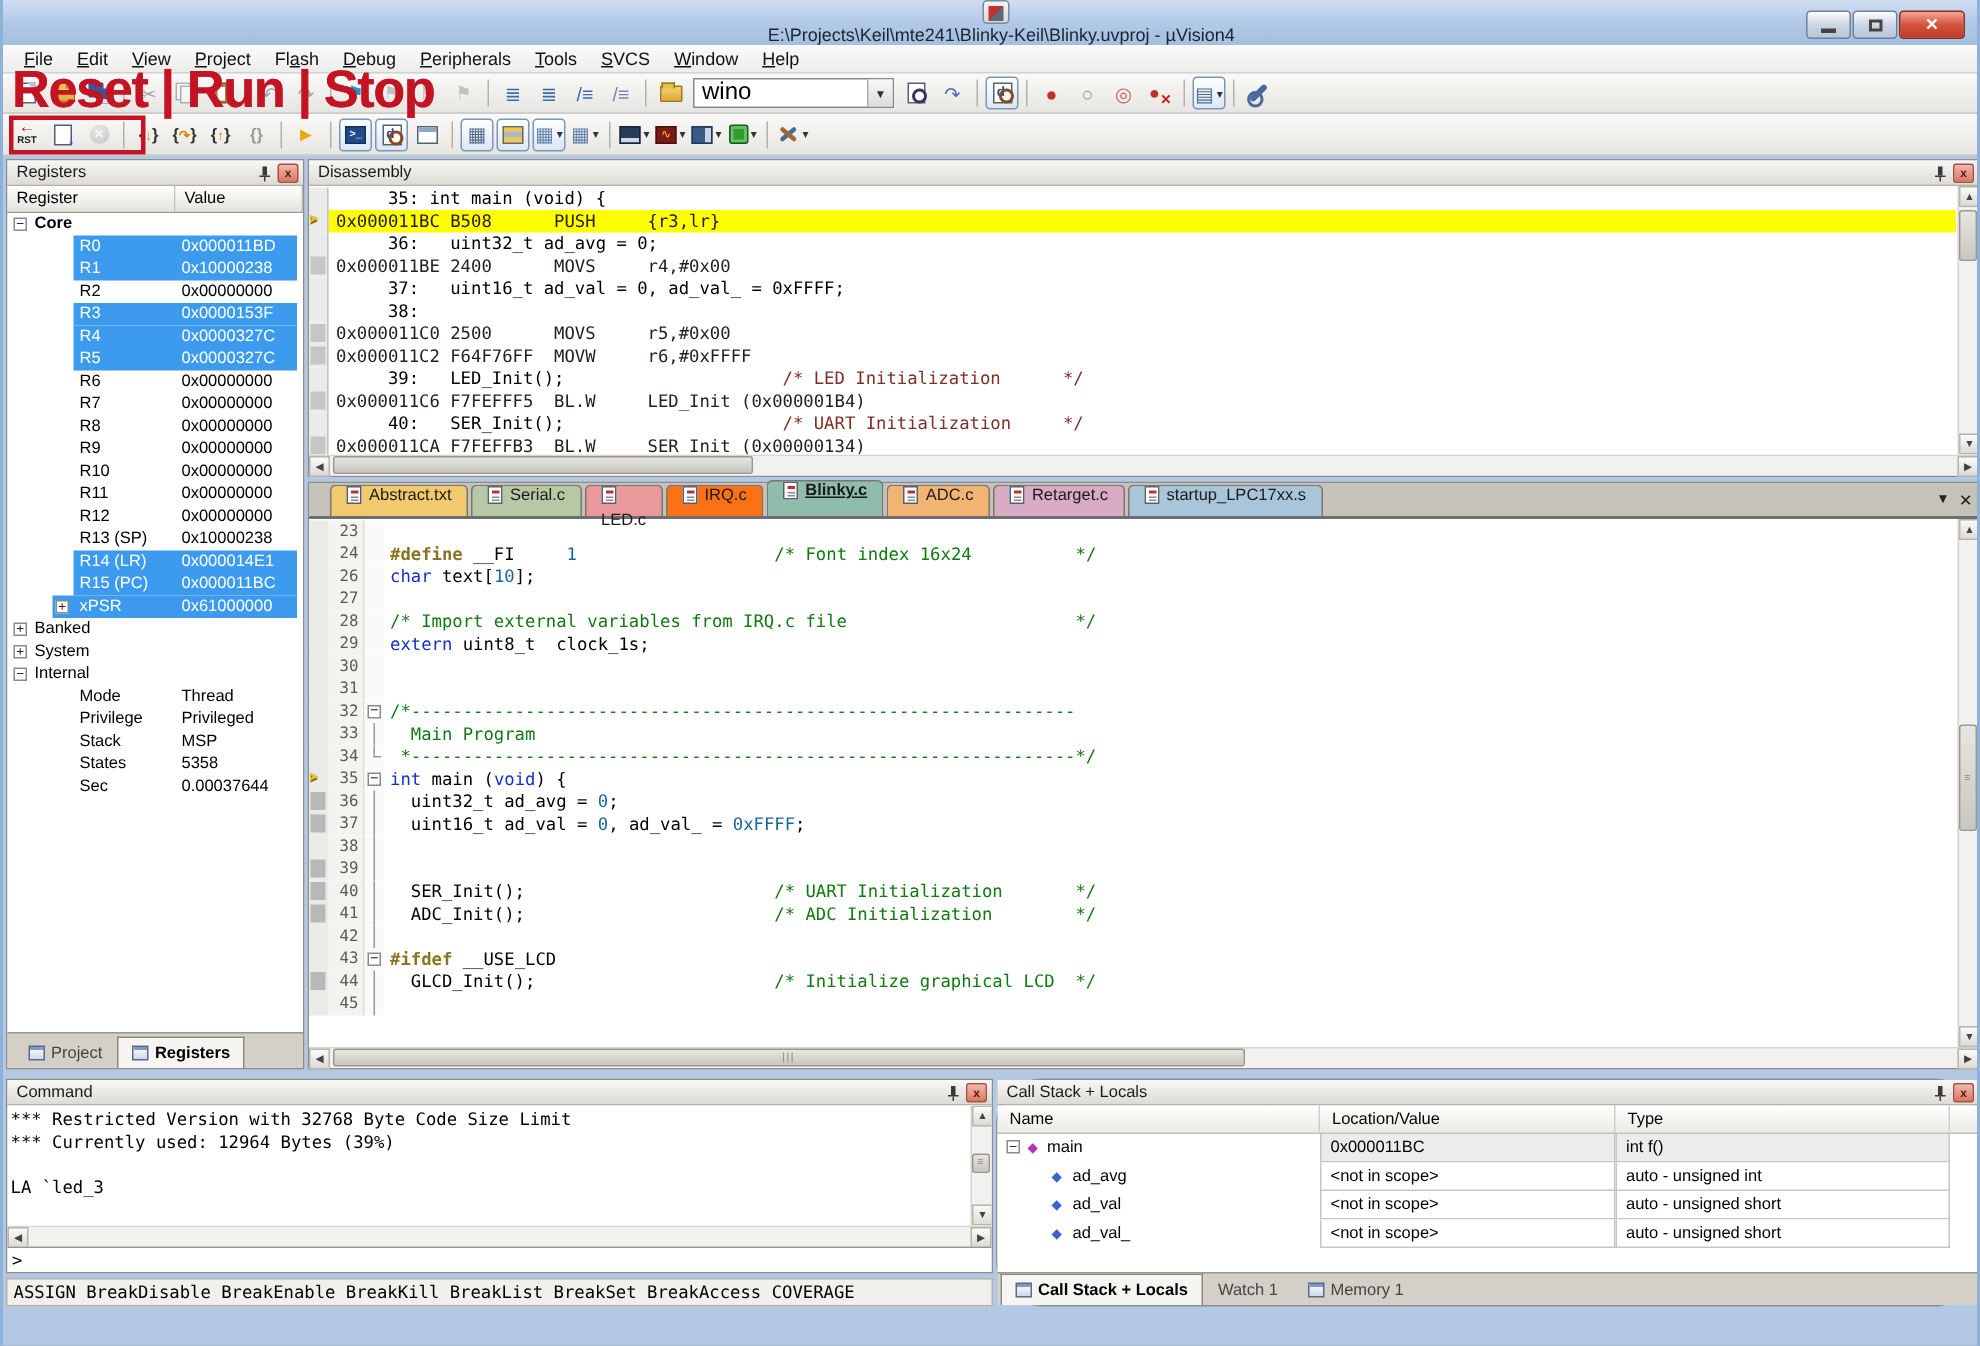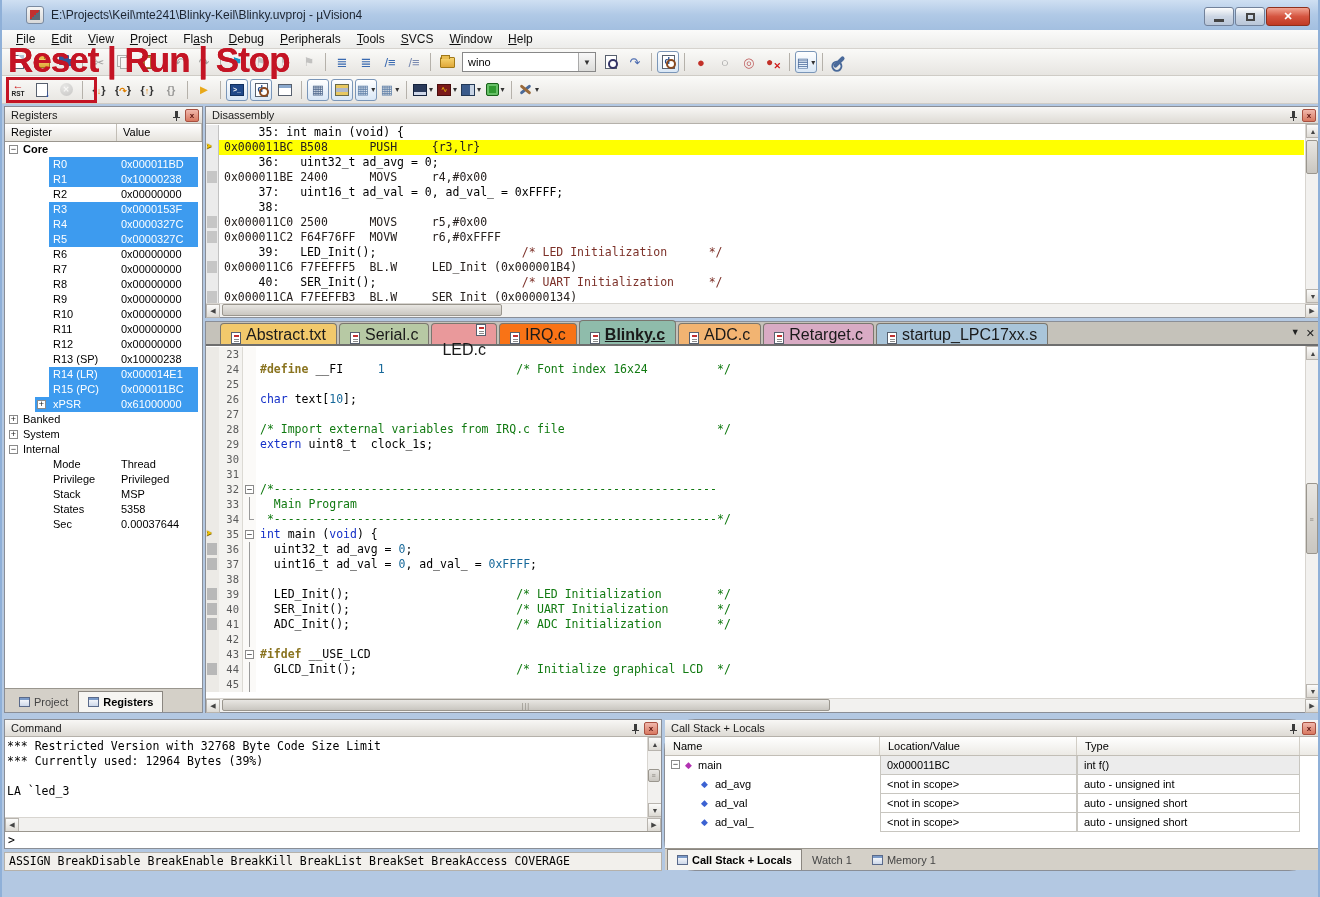--- a/index.html
+++ b/index.html
@@ -2,21 +2,21 @@
 <html><head>
 <meta charset="utf-8">
 <style>
   * { margin:0; padding:0; box-sizing:border-box; }
   body { background:#6b7c93; font-family:"Liberation Sans", sans-serif; }
   #app { position:relative; width:1320px; height:897px; background:#b3c8e2; overflow:hidden;
          border-left:2px solid #8fb0d8; border-right:2px solid #8fb0d8; }
 
   
   #titlebar { position:absolute; left:0; top:0; width:100%; height:30px;
-    background:linear-gradient(#cfdff2, #b0c9e6 50%, #a3bfe0); display:flex; align-items:center; padding-left:24px; }
+    background:linear-gradient(#cfdff2, #b0c9e6 50%, #a3bfe0); display:flex; align-items:center; padding-left:8px;flex-direction:column; }
   #appicon { width:18px; height:18px; border:1px solid #7a8aa0; border-radius:3px;
     background:linear-gradient(#f5f5f5,#d8d8d8); position:relative; }
   #appicon::before { content:""; position:absolute; left:3px; top:3px; width:10px; height:10px;
     background:linear-gradient(135deg,#c23030 50%,#5a6a7a 50%); }
   #title-text { margin-left:7px; font-size:12px; color:#1c2430; }
   #wincontrols { position:absolute; right:8px; top:7px; display:flex; gap:1px; }
   .wbtn { width:30px; height:19px; border:1px solid #71819a; border-radius:3px;
     background:linear-gradient(#fdfdfd,#ccd6e4 50%,#b9c6d8); display:flex; align-items:center; justify-content:center;
     font-size:9px; color:#333; }
   .wbtn.close { width:44px; background:linear-gradient(#f2a492,#d55540 50%,#c03a24); color:#fff;
@@ -78,21 +78,21 @@
   .k-stackwin { width:14px; height:12px; background:linear-gradient(#e8c860 33%, #b0b8c8 33%, #b0b8c8 66%, #e8c860 66%); border:1px solid #6a6a4a; }
   .k-serwin { width:14px; height:12px; background:#2a3a5a; border:1px solid #16233c; box-shadow:inset 0 -3px 0 #d0d8e8; }
   .k-anawin { width:14px; height:12px; background:#7a1a1a; border:1px solid #4a0e0e; color:#ffd000; font-size:8px; line-height:10px; text-align:center; }
   .k-tracewin { width:14px; height:12px; background:#3a5a8a; border:1px solid #223855; box-shadow:inset -4px 0 0 #c8d4e4; }
   .k-sysview { width:13px; height:13px; background:#2f9a2f; border:1px solid #196019; border-radius:2px; box-shadow:inset 0 0 0 2px #67c067; }
   .k-toolbox { position:relative; width:15px; height:13px; }
   .k-toolbox::before { content:""; position:absolute; left:1px; top:5px; width:13px; height:3px; background:#4a6a9a; border-radius:2px; transform:rotate(-40deg); }
   .k-toolbox::after { content:""; position:absolute; left:1px; top:5px; width:13px; height:3px; background:#9a6a3a; border-radius:2px; transform:rotate(40deg); }
   .k-flag { font-size:12px; }
   .tb-combo { display:flex; width:134px; height:20px; border:1px solid #888; background:#fff; margin:0 3px; align-items:center; }
-  .tb-combo .val { flex:1; font-size:11px; padding-left:5px; color:#000; }
+  .tb-combo .val { flex:1; font-size:16px; padding-left:5px; color:#000; }
   .tb-combo .arr { width:17px; height:18px; background:linear-gradient(#f8f8f8,#dcdcda); border-left:1px solid #aaa; font-size:8px; display:flex; align-items:center; justify-content:center; color:#333; }
 
   
   #annot-text { position:absolute; left:6px; top:40px; font-size:35px; font-weight:bold; letter-spacing:-1px;
     white-space:nowrap; z-index:50; text-shadow:0 0 0; }
   #annot-rect { position:absolute; left:4px; top:77px; width:91px; height:26px; border:3px solid #c41424; z-index:50; }
 
   
   .panel { position:absolute; background:#fff; border:1px solid #8a8e96; }
   .phead { height:17px; background:linear-gradient(#f8f7f5,#dedbd5); border-bottom:1px solid #b5b1aa;
@@ -147,21 +147,21 @@
   .dis-gut .blk { position:absolute; left:1px; top:1px; width:10px; height:12px; background:#c6c6c6; }
   .dis-gut .arr, .ed-mark .arr { position:absolute; left:0; top:0px; color:#f0c400; font-size:11px;
     text-shadow:0 0 1px #7a5f00, 0 1px 0 #7a5f00; line-height:14px; }
   .dis-txt { padding-left:5px; }
   .dis-line.hl .dis-txt { background:#ffff00; flex:1; }
 
   
   #editor { position:absolute; left:203px; top:321px; width:1115px; height:392px; background:#fff; border:1px solid #8a8e96;
     display:flex; flex-direction:column; }
   #ed-tabbar { height:24px; background:#c5c2ba; display:flex; align-items:flex-end; padding-left:14px; border-bottom:2px solid #6e6e6e; position:relative; }
-  .ed-tab { display:flex; align-items:flex-end; gap:5px; height:21px; padding:0 10px; font-size:16px; color:#1a1a1a;
+  .ed-tab { display:flex; align-items:flex-start; gap:5px; height:21px; padding:0 10px; font-size:11px; color:#1a1a1a;
     border:1px solid #7a776f; border-bottom:none; border-radius:4px 4px 0 0; margin-right:2px; position:relative; }
   .ed-tab.active { height:24px; font-weight:bold; }
   .ed-tab.active .lbl { text-decoration:underline; }
   .pg { width:10px; height:12px; background:#fff; border:1px solid #57606e; position:relative; flex:none; }
   .pg::before { content:""; position:absolute; left:2px; top:2px; width:5px; height:2px; background:#c03030; }
   .pg::after { content:""; position:absolute; left:2px; top:6px; width:5px; height:1px; background:#8a8a8a; box-shadow:0 2px 0 #8a8a8a; }
   #ed-tabctl { position:absolute; right:4px; top:5px; display:flex; gap:6px; font-size:9px; color:#222; }
   #ed-wrap { flex:1; position:relative; overflow:hidden; }
   #ed-body { position:absolute; left:0; top:1px; right:15px; font-family:"DejaVu Sans Mono", monospace; font-size:11.5px; }
   .ed-line { display:flex; height:15px; white-space:pre; }
@@ -638,35 +638,34 @@
         </span>
         <span id="ed-tabctl">
         <span>▼</span>
         <span style="font-size:11px;">✕</span>
       </span>
     </div>
     <div id="ed-wrap">
       <div id="ed-body">
           <div class="ed-line"><span class="ed-mark"></span><span class="ed-num">23</span><span class="ed-fold"></span><span class="ed-code"></span></div>
           <div class="ed-line"><span class="ed-mark"></span><span class="ed-num">24</span><span class="ed-fold"></span><span class="ed-code"><span class="sg-d">#define</span><span class="sg-p"> __FI     </span><span class="sg-n">1</span><span class="sg-p">                   </span><span class="sg-c">/* Font index 16x24          */</span></span></div>
-          <div class="ed-line"><span class="ed-mark"></span><span class="ed-num">25</span><span class="ed-fold"></span><span class="ed-code"></span></div>
           <div class="ed-line"><span class="ed-mark"></span><span class="ed-num">26</span><span class="ed-fold"></span><span class="ed-code"><span class="sg-k">char</span><span class="sg-p"> text[</span><span class="sg-n">10</span><span class="sg-p">];</span></span></div>
           <div class="ed-line"><span class="ed-mark"></span><span class="ed-num">27</span><span class="ed-fold"></span><span class="ed-code"></span></div>
           <div class="ed-line"><span class="ed-mark"></span><span class="ed-num">28</span><span class="ed-fold"></span><span class="ed-code"><span class="sg-c">/* Import external variables from IRQ.c file                      */</span></span></div>
           <div class="ed-line"><span class="ed-mark"></span><span class="ed-num">29</span><span class="ed-fold"></span><span class="ed-code"><span class="sg-k">extern</span><span class="sg-p"> uint8_t  clock_1s;</span></span></div>
           <div class="ed-line"><span class="ed-mark"></span><span class="ed-num">30</span><span class="ed-fold"></span><span class="ed-code"></span></div>
           <div class="ed-line"><span class="ed-mark"></span><span class="ed-num">31</span><span class="ed-fold"></span><span class="ed-code"></span></div>
           <div class="ed-line"><span class="ed-mark"></span><span class="ed-num">32</span><span class="ed-fold"><i class="fm">−</i></span><span class="ed-code"><span class="sg-c">/*----------------------------------------------------------------</span></span></div>
           <div class="ed-line"><span class="ed-mark"></span><span class="ed-num">33</span><span class="ed-fold"><i class="fb"></i></span><span class="ed-code"><span class="sg-c">  Main Program</span></span></div>
           <div class="ed-line"><span class="ed-mark"></span><span class="ed-num">34</span><span class="ed-fold"><i class="fe"></i></span><span class="ed-code"><span class="sg-c"> *----------------------------------------------------------------*/</span></span></div>
           <div class="ed-line"><span class="ed-mark"><span class="arr">➤</span></span><span class="ed-num">35</span><span class="ed-fold"><i class="fm">−</i></span><span class="ed-code"><span class="sg-k">int</span><span class="sg-p"> main (</span><span class="sg-k">void</span><span class="sg-p">) {</span></span></div>
           <div class="ed-line"><span class="ed-mark"><span class="blk"></span></span><span class="ed-num">36</span><span class="ed-fold"><i class="fb"></i></span><span class="ed-code"><span class="sg-p">  uint32_t ad_avg = </span><span class="sg-n">0</span><span class="sg-p">;</span></span></div>
           <div class="ed-line"><span class="ed-mark"><span class="blk"></span></span><span class="ed-num">37</span><span class="ed-fold"><i class="fb"></i></span><span class="ed-code"><span class="sg-p">  uint16_t ad_val = </span><span class="sg-n">0</span><span class="sg-p">, ad_val_ = </span><span class="sg-n">0xFFFF</span><span class="sg-p">;</span></span></div>
           <div class="ed-line"><span class="ed-mark"></span><span class="ed-num">38</span><span class="ed-fold"><i class="fb"></i></span><span class="ed-code"></span></div>
-          <div class="ed-line"><span class="ed-mark"><span class="blk"></span></span><span class="ed-num">39</span><span class="ed-fold"><i class="fb"></i></span><span class="ed-code"><span class="sg-p">  LED_Init();                        </span><span class="sg-c">/* LED Initialization        */</span></span></div>
+          <div class="ed-line"><span class="ed-mark"><span class="blk"></span></span><span class="ed-num">39</span><span class="ed-fold"><i class="fb"></i></span></div>
           <div class="ed-line"><span class="ed-mark"><span class="blk"></span></span><span class="ed-num">40</span><span class="ed-fold"><i class="fb"></i></span><span class="ed-code"><span class="sg-p">  SER_Init();                        </span><span class="sg-c">/* UART Initialization       */</span></span></div>
           <div class="ed-line"><span class="ed-mark"><span class="blk"></span></span><span class="ed-num">41</span><span class="ed-fold"><i class="fb"></i></span><span class="ed-code"><span class="sg-p">  ADC_Init();                        </span><span class="sg-c">/* ADC Initialization        */</span></span></div>
           <div class="ed-line"><span class="ed-mark"></span><span class="ed-num">42</span><span class="ed-fold"><i class="fb"></i></span><span class="ed-code"></span></div>
           <div class="ed-line"><span class="ed-mark"></span><span class="ed-num">43</span><span class="ed-fold"><i class="fm">−</i></span><span class="ed-code"><span class="sg-d">#ifdef</span><span class="sg-p"> __USE_LCD</span></span></div>
           <div class="ed-line"><span class="ed-mark"><span class="blk"></span></span><span class="ed-num">44</span><span class="ed-fold"><i class="fb"></i></span><span class="ed-code"><span class="sg-p">  GLCD_Init();                       </span><span class="sg-c">/* Initialize graphical LCD  */</span></span></div>
           <div class="ed-line"><span class="ed-mark"></span><span class="ed-num">45</span><span class="ed-fold"><i class="fb"></i></span><span class="ed-code"></span></div>
         </div>
       <div class="sbv" style="right:0; top:0; bottom:0;">
         <span class="sb-btn" style="top:0;">▲</span>
         <span class="track">

